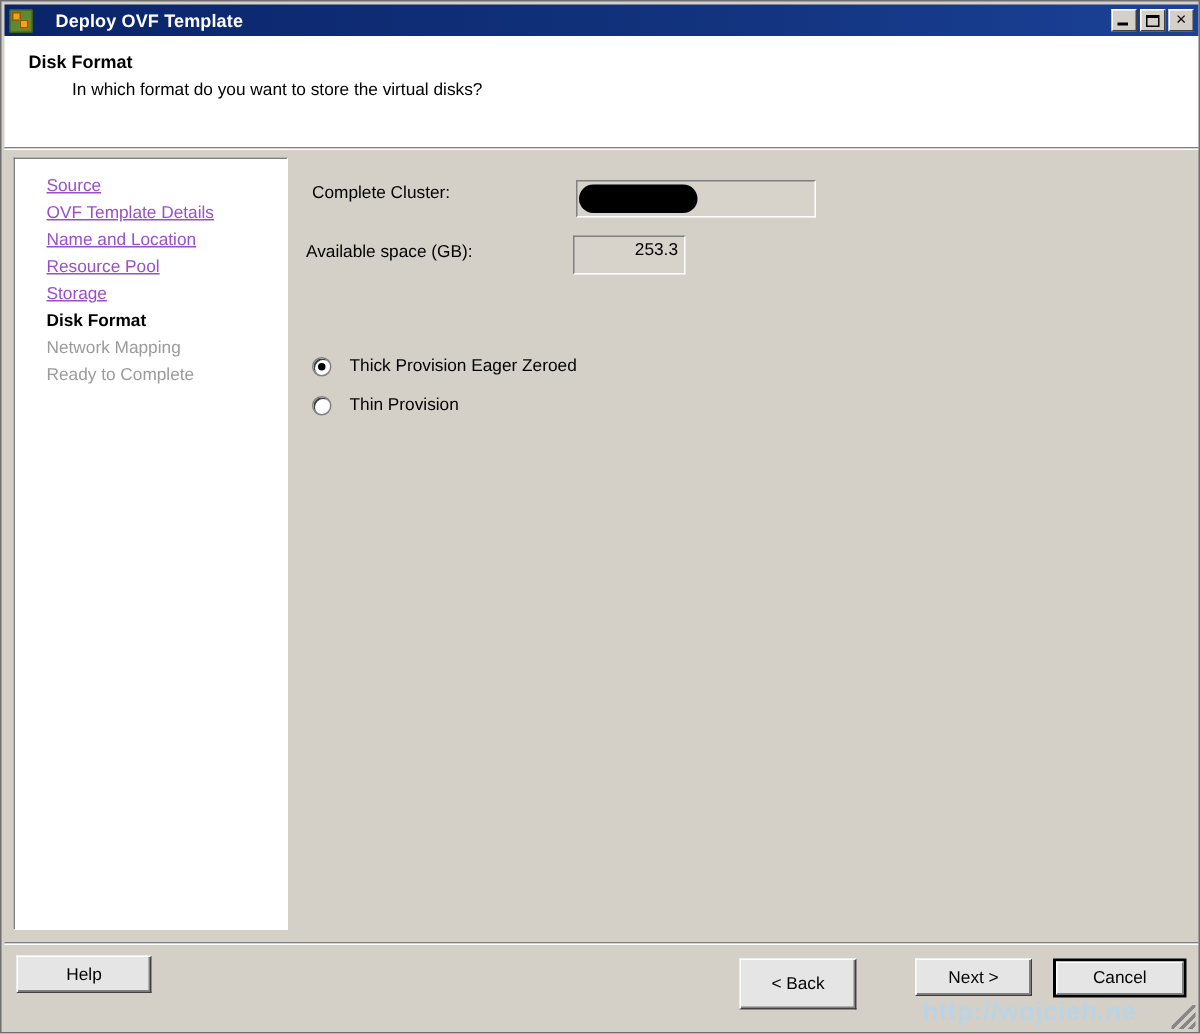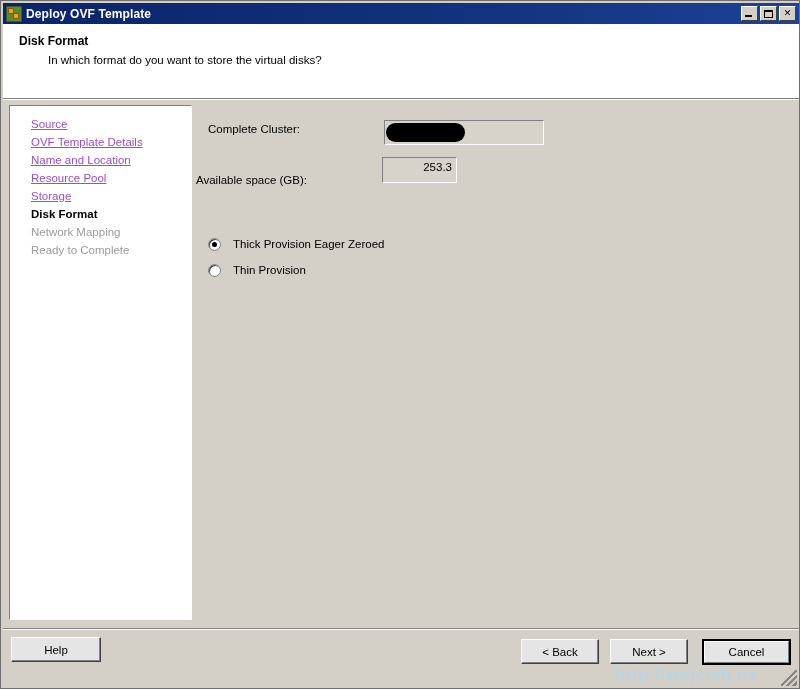--- a/index.html
+++ b/index.html
@@ -51,21 +51,21 @@
     background: #f0a21e;
     border: 1px solid #8a5a0c;
     box-sizing: border-box;
   }
   .title-icon .sq.a { left: 1px; top: 1px; }
   .title-icon .sq.b { left: 6px; top: 6px; }
   .title-text {
     color: #ffffff;
     font-weight: bold;
     font-size: 12px;
-    margin-left: 4px;
+    margin-left: 15px;
     letter-spacing: 0.1px;
     white-space: nowrap;
     flex: 1 1 auto;
   }
   .win-buttons {
     display: flex;
     gap: 2px;
     margin-right: 3px;
     flex: 0 0 auto;
   }
@@ -181,21 +181,21 @@
     width: 597px; height: 515px;
     background: #d4d0c8;
   }
   .field-label {
     position: absolute;
     font-size: 11.5px;
     color: #000;
     white-space: nowrap;
   }
   .lbl-datastore { left: 12px; top: 18px; }
-  .lbl-avail     { left: 0; top: 57px; margin-top: 12px; }
+  .lbl-avail     { left: 8px; top: 57px; }
 
   .textbox {
     position: absolute;
     background: #d7d3cb;
     border-top: 1px solid #808080;
     border-left: 1px solid #808080;
     border-right: 1px solid #ffffff;
     border-bottom: 1px solid #ffffff;
     box-sizing: border-box;
     font-size: 11.5px;
@@ -277,21 +277,21 @@
     box-shadow: inset -1px -1px 0 #808080;
     box-sizing: border-box;
     font-family: "Liberation Sans", sans-serif;
     font-size: 11.5px;
     color: #000;
     text-align: center;
     cursor: default;
     padding: 0;
   }
   .btn-help   { left: 10px;  top: 636px; width: 90px; height: 25px; }
-  .btn-back   { left: 520px; top: 638px; width: 78px; height: 25px; }
+  .btn-back   { left: 492px; top: 638px; width: 78px; height: 34px; }
   .btn-next   { left: 609px; top: 638px; width: 78px; height: 25px; }
   .btn-cancel {
     left: 701px; top: 638px; width: 89px; height: 26px;
     border: 2px solid #000;
     box-shadow: none;
   }
   .btn-cancel .inner {
     position: absolute;
     left: 0; top: 0; right: 0; bottom: 0;
     border-top: 1px solid #ffffff;

